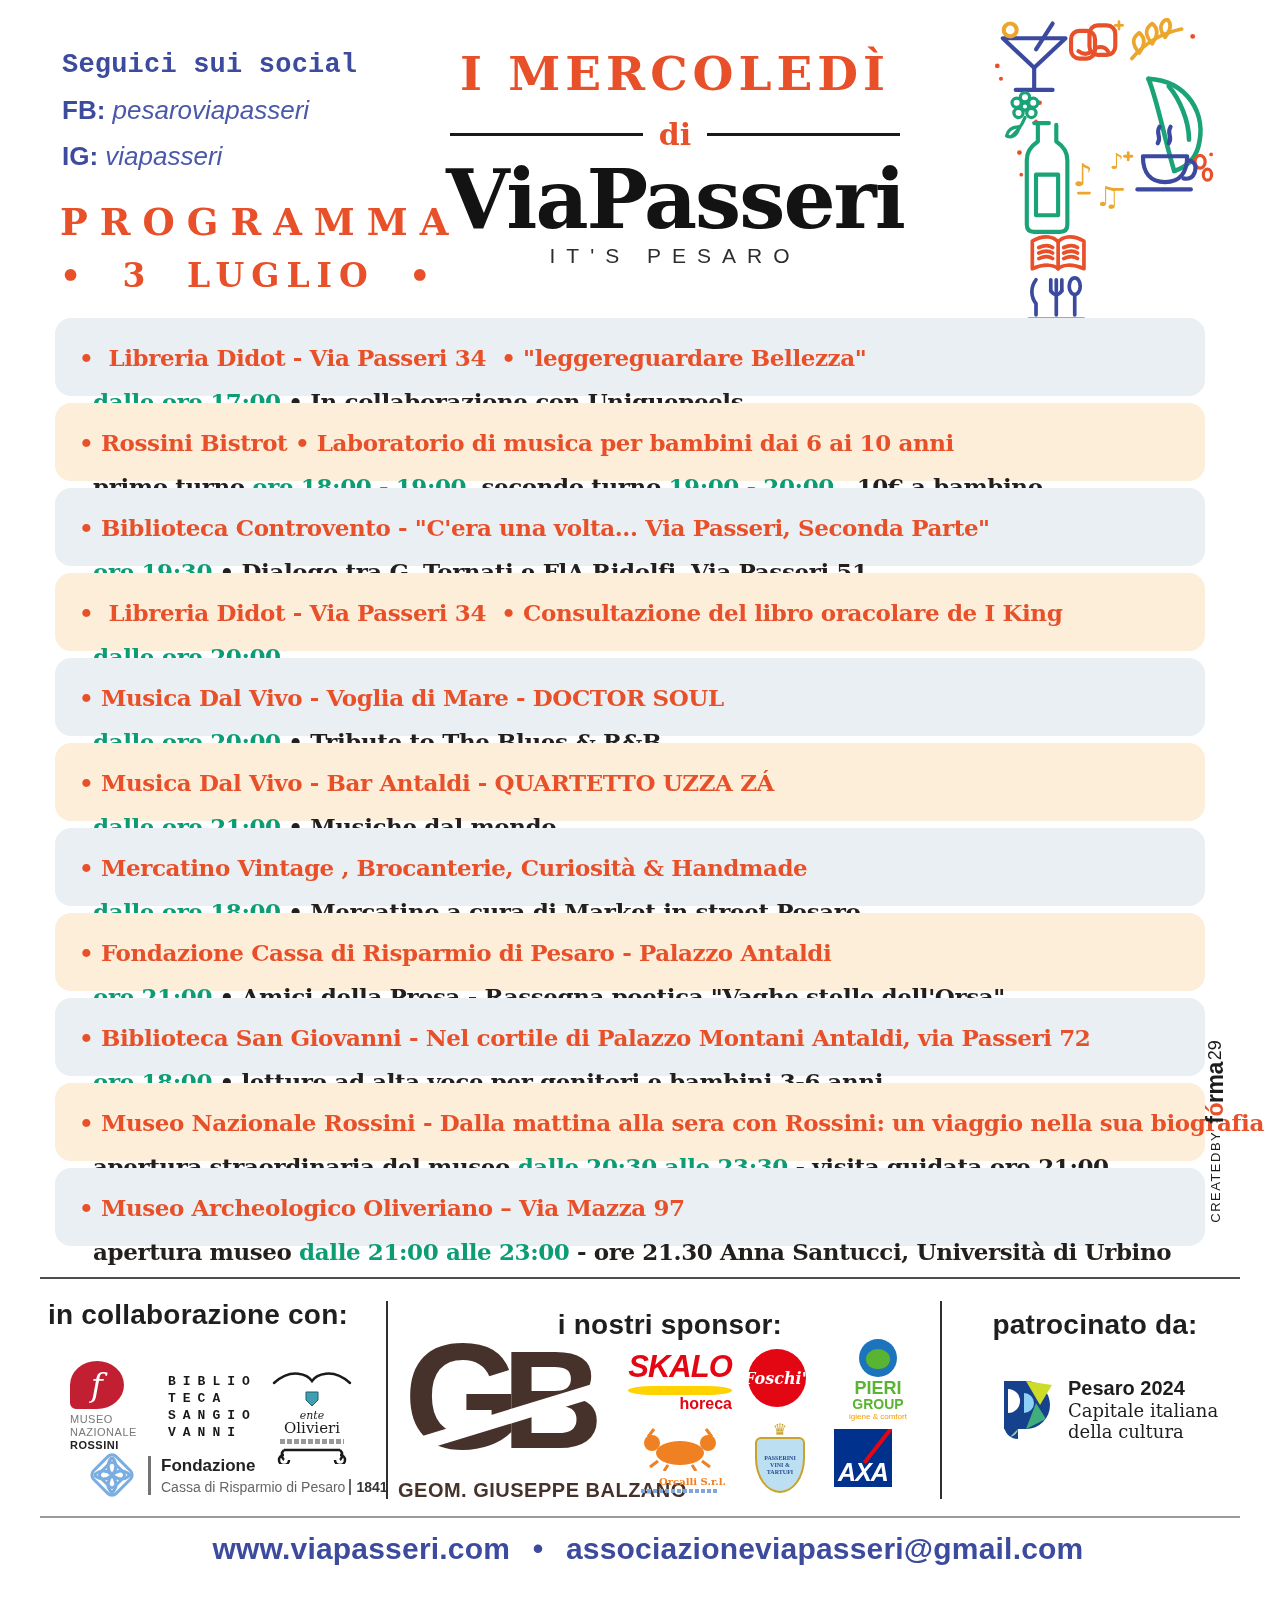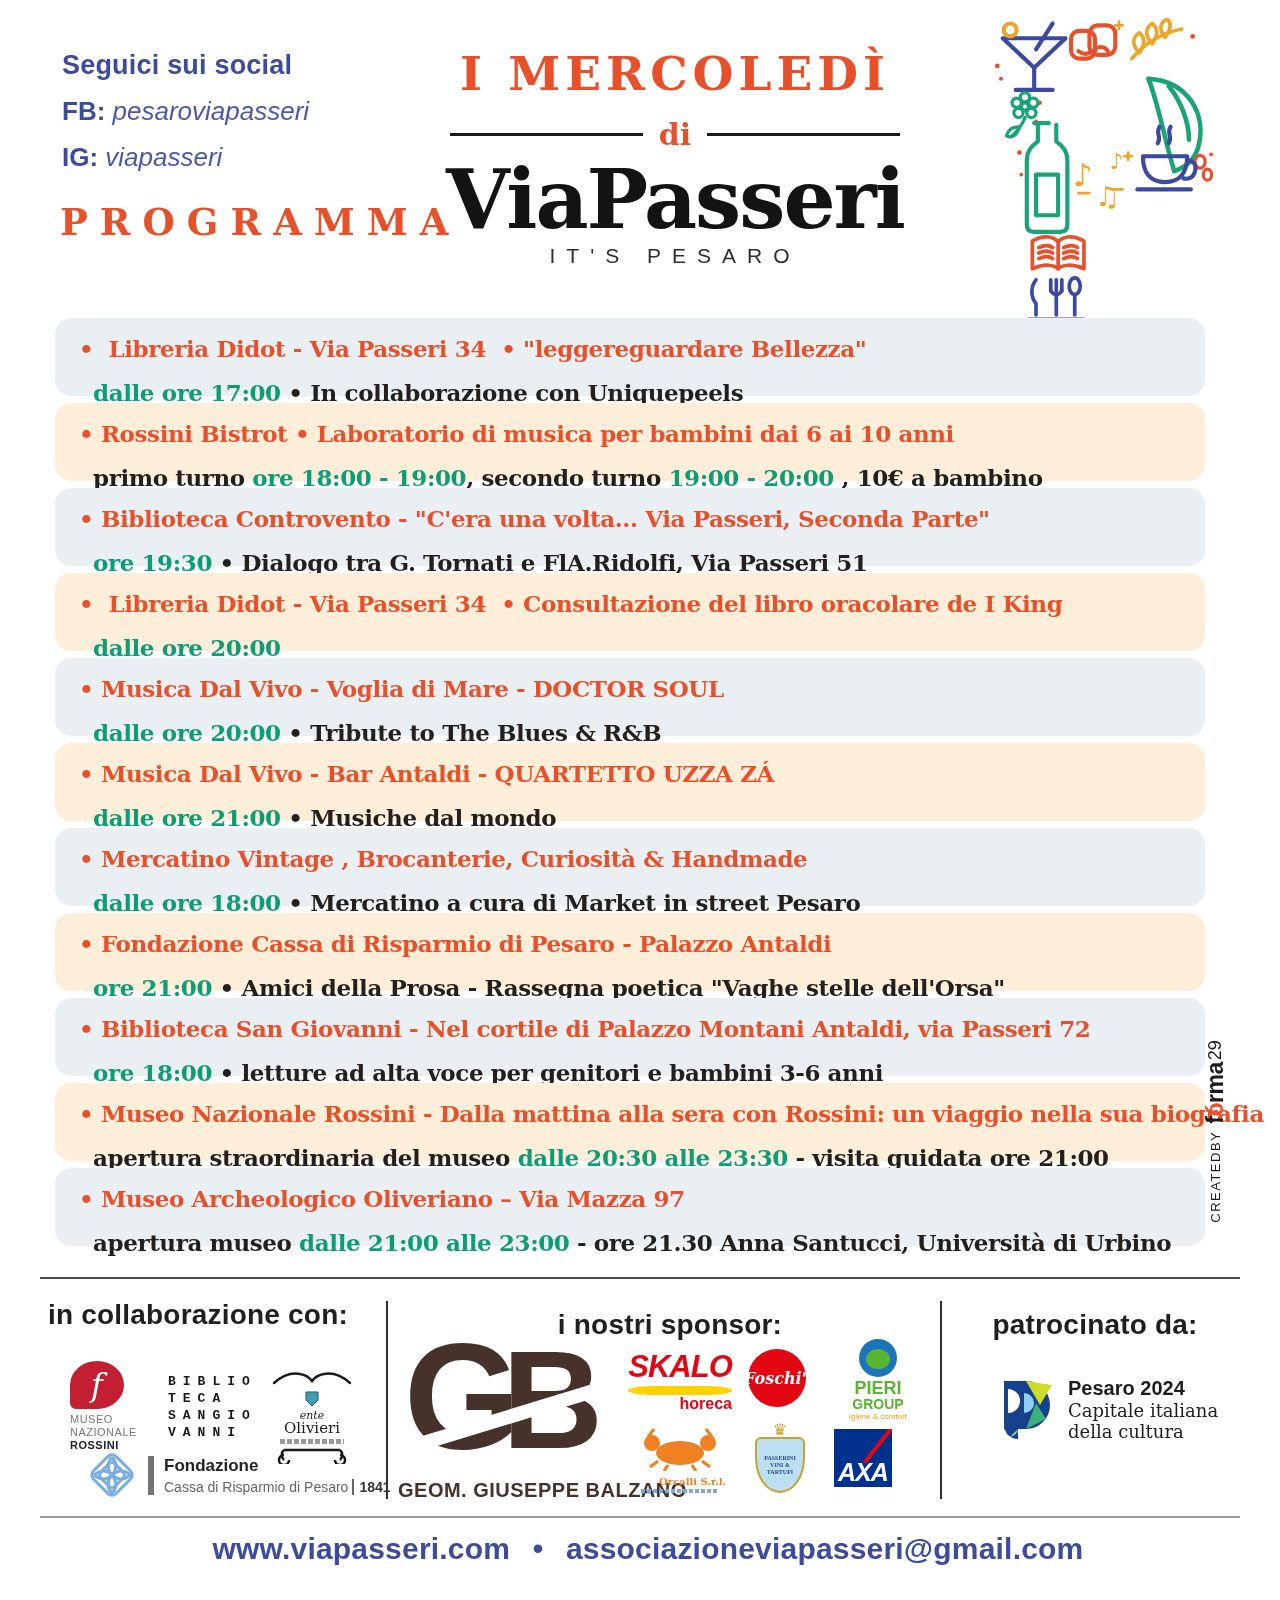--- a/index.html
+++ b/index.html
@@ -16,42 +16,42 @@
   *{box-sizing:border-box;}
   html,body{margin:0;padding:0;}
   body{
     width:1280px;height:1600px;position:relative;background:#ffffff;
     font-family:"DejaVu Serif", serif;overflow:hidden;
   }
   .abs{position:absolute;}
 
   
   .social{left:62px;top:50px;color:var(--indigo);font-family:"Liberation Sans", sans-serif;}
-  .social-heading{font-size:27px;font-weight:bold;letter-spacing:.2px;}
+  .social-heading{font-size:27px;font-weight:bold;letter-spacing:.2px;font-family:Liberation Mono, monospace;}
   .social-line{font-size:26px;margin-top:15px;color:#4a58aa;}
   .social-line .lbl{font-weight:bold;font-style:normal;color:var(--indigo);}
   .social-line .handle{font-style:italic;}
 
   .program{left:60px;top:200px;color:var(--orange);font-weight:bold;}
   .program-title{font-size:37px;letter-spacing:12px;}
   .program-date{font-size:33px;letter-spacing:7px;margin-top:12px;word-spacing:16px;}
 
   .masthead{left:438px;top:46px;width:474px;text-align:center;}
   .m-top{color:var(--orange);font-size:47px;font-weight:bold;letter-spacing:5px;white-space:nowrap;}
   .m-di-row{display:flex;align-items:center;gap:16px;margin:16px 12px 0;}
   .m-rule{flex:1;height:3px;background:#1a1a1a;}
   .m-di{color:var(--orange);font-size:30px;font-weight:bold;}
   .m-brand{font-size:82px;line-height:1.05;font-weight:bold;color:#131313;letter-spacing:-2px;margin-top:4px;white-space:nowrap;}
   .m-tagline{font-family:"Liberation Sans", sans-serif;font-size:21px;letter-spacing:11px;color:#2d2d2d;margin-top:2px;white-space:nowrap;}
 
   .p-logo{left:975px;top:18px;}
 
   
   .events{left:55px;top:318px;width:1150px;display:flex;flex-direction:column;gap:7px;}
-  .event{height:78px;border-radius:16px;padding:17px 26px 0 24px;}
+  .event{height:78px;border-radius:16px;padding:26px 26px 0 24px;}
   .event.blue{background:var(--rowblue);}
   .event.orange{background:var(--roworange);}
   .event-title{color:var(--orange);font-size:23px;font-weight:bold;letter-spacing:-.4px;white-space:pre;line-height:28px;}
   .event-detail{font-size:23px;font-weight:bold;letter-spacing:-.4px;white-space:pre;line-height:28px;margin-top:16px;padding-left:14px;}
   .seg.green{color:var(--green);}
   .seg.dark{color:var(--dark);}
 
   
   .credit{left:1103px;top:1118px;width:225px;display:flex;align-items:center;justify-content:center;
           transform:rotate(-90deg);font-family:"Liberation Sans", sans-serif;color:#1c1c1c;gap:7px;}
@@ -76,21 +76,21 @@
 
   .logo-biblio{position:absolute;left:168px;top:96px;font-family:"Liberation Mono", monospace;
     font-size:13px;font-weight:bold;color:#181818;letter-spacing:7px;line-height:17px;}
 
   .logo-olivieri{position:absolute;left:262px;top:84px;width:100px;text-align:center;color:#1a1a1a;}
   .olivieri-ente{font-style:italic;font-size:11px;line-height:10px;font-family:"DejaVu Serif", serif;}
   .olivieri-name{font-size:15px;font-family:"DejaVu Serif", serif;line-height:15px;}
   .olivieri-sub{height:5px;margin:3px auto 2px;width:64px;background:repeating-linear-gradient(90deg,#999 0 5px,transparent 5px 7px);}
 
   .logo-fondazione{position:absolute;left:86px;top:172px;display:flex;align-items:center;gap:10px;}
-  .fond-text{border-left:6px solid #737373;padding-left:10px;}
+  .fond-text{border-left:3px solid #737373;padding-left:10px;}
   .fond-name{font-size:17px;font-weight:bold;color:#222;}
   .fond-sub{font-size:14px;color:#666;margin-top:3px;}
   .fond-sub .yr{color:#333;border-left:2px solid #666;padding-left:5px;margin-left:4px;font-weight:bold;}
 
   .logo-gb{position:absolute;left:398px;top:48px;width:225px;text-align:center;color:var(--brown);}
   .gb-mono{position:relative;height:148px;font-family:"Liberation Sans", sans-serif;font-weight:bold;}
   .gb-g{position:absolute;left:6px;top:-14px;font-size:150px;}
   .gb-b{position:absolute;left:104px;top:-6px;font-size:140px;}
   .gb-slash{position:absolute;left:-8px;top:86px;width:230px;height:14px;background:#fff;transform:rotate(-17deg);}
   .gb-name{font-size:20px;font-weight:bold;letter-spacing:.5px;margin-top:6px;white-space:nowrap;}
@@ -146,20 +146,21 @@
     <span class="handle">pesaroviapasseri</span>
   </div>
   <div class="social-line">
     <span class="lbl">IG:</span>
     <span class="handle">viapasseri</span>
   </div>
 </div>
 
 <div class="abs program">
   <div class="program-title">PROGRAMMA</div>
+  <div class="program-date">•  3  LUGLIO  •</div>
 </div>
 
 <div class="abs masthead">
   <div class="m-top">I MERCOLEDÌ</div>
   <div class="m-di-row">
     <div class="m-rule"></div>
     <div class="m-di">di</div>
     <div class="m-rule"></div>
   </div>
   <div class="m-brand">ViaPasseri</div>

